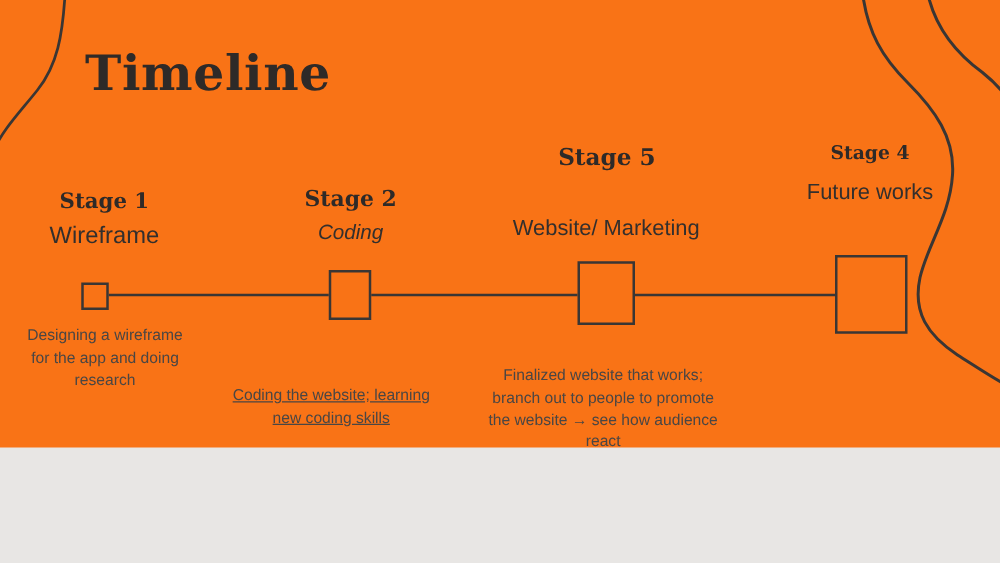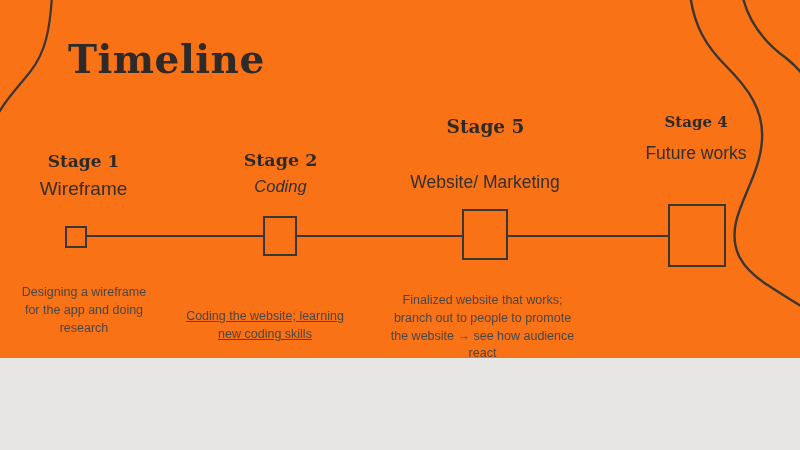--- a/index.html
+++ b/index.html
@@ -76,21 +76,21 @@
     font-size: 12.5px;
     line-height: 1.42;
     color: #4a4644;
     text-align: center;
   }
 
   
   #stage-1-heading { left: 16px; top: 152px; width: 135px; font-size: 17px; }
   #stage-1-subtitle { left: 16px; top: 177px; width: 135px; font-size: 19px; }
   #stage-1-node { left: 65px; top: 226px; width: 22px; height: 22px; }
-  #stage-1-desc { left: 14px; top: 284px; width: 140px; }
+  #stage-1-desc { left: 14px; top: 260px; width: 140px; }
 
   
   #stage-2-heading { left: 213px; top: 150px; width: 135px; font-size: 17.5px; }
   #stage-2-subtitle { left: 213px; top: 176px; width: 135px; font-size: 16.5px; font-style: italic; }
   #stage-2-node { left: 263px; top: 216px; width: 34px; height: 40px; }
   #stage-2-desc { left: 184px; top: 308px; width: 162px; text-decoration: underline; }
 
   
   #stage-3-heading { left: 413px; top: 116px; width: 145px; font-size: 18.5px; }
   #stage-3-subtitle { left: 410px; top: 144px; width: 150px; font-size: 17.5px; margin-top: 28px; }

